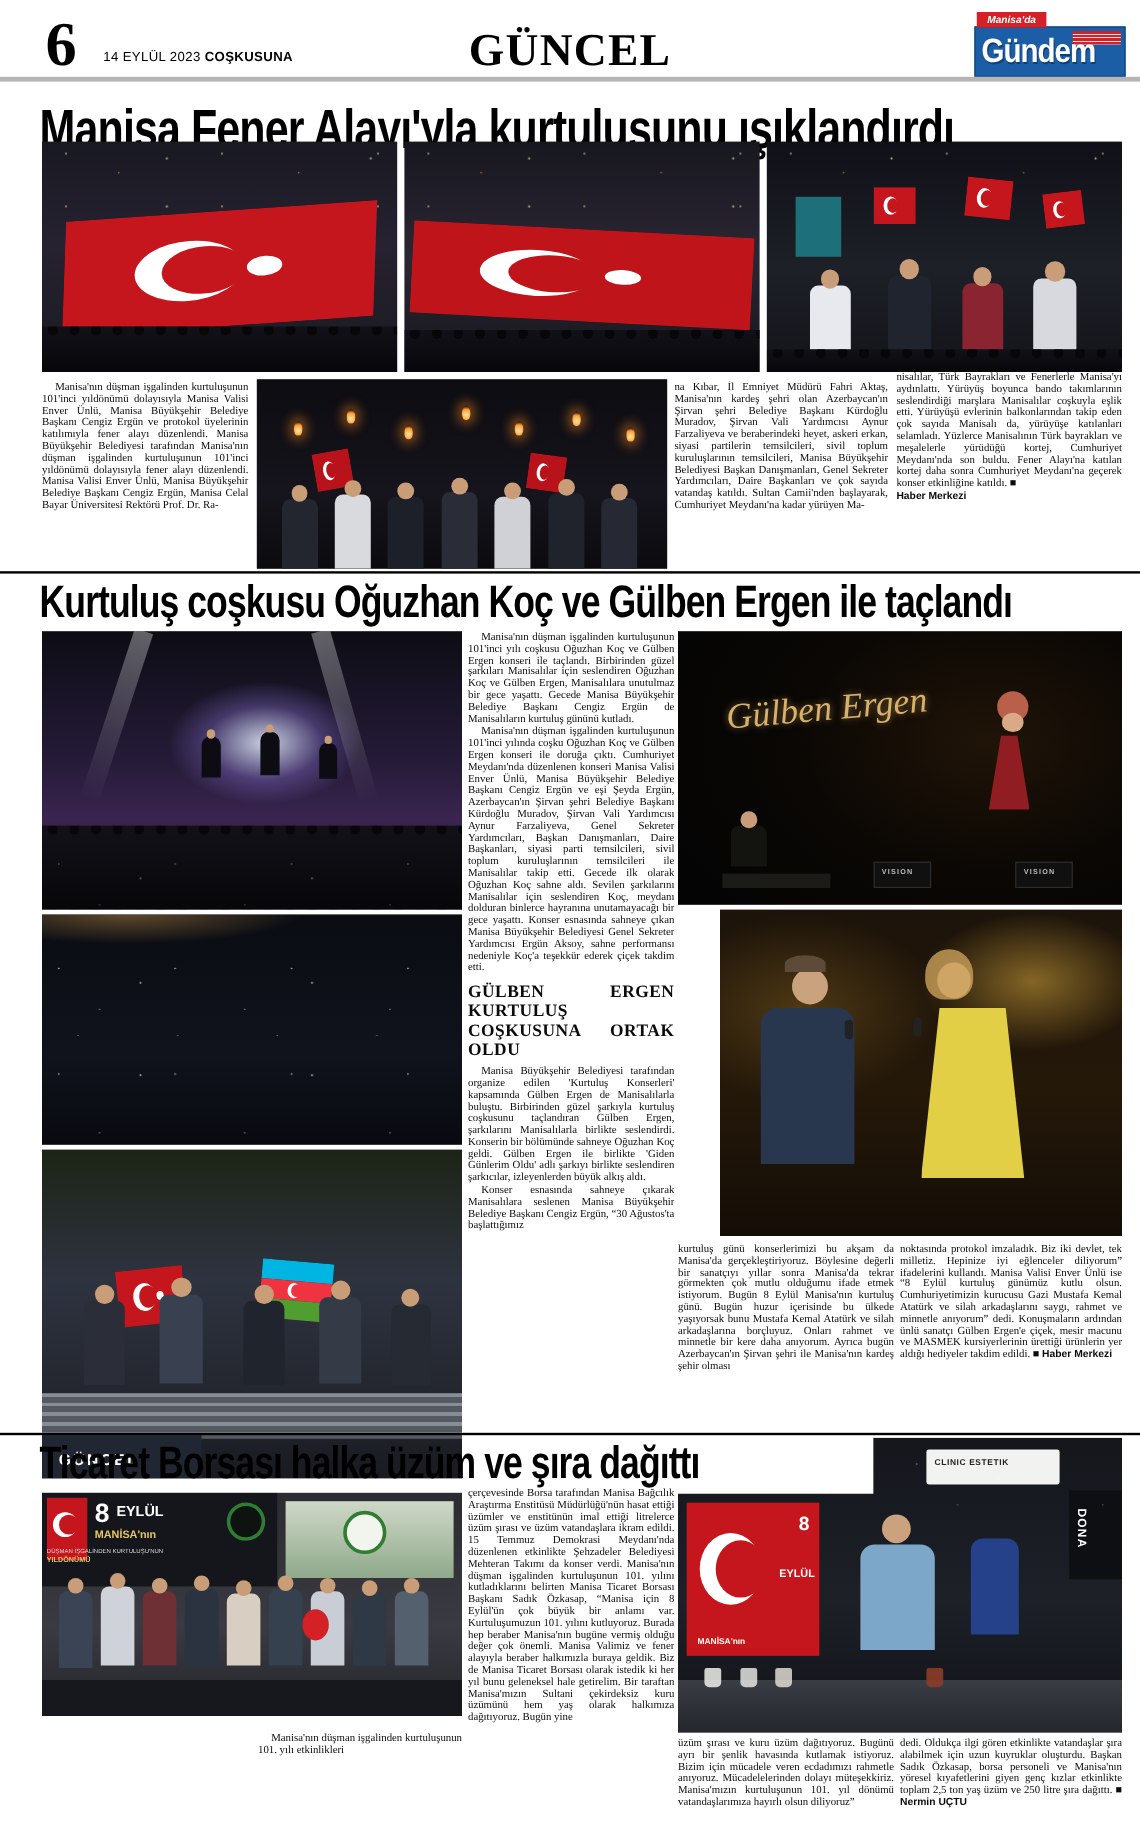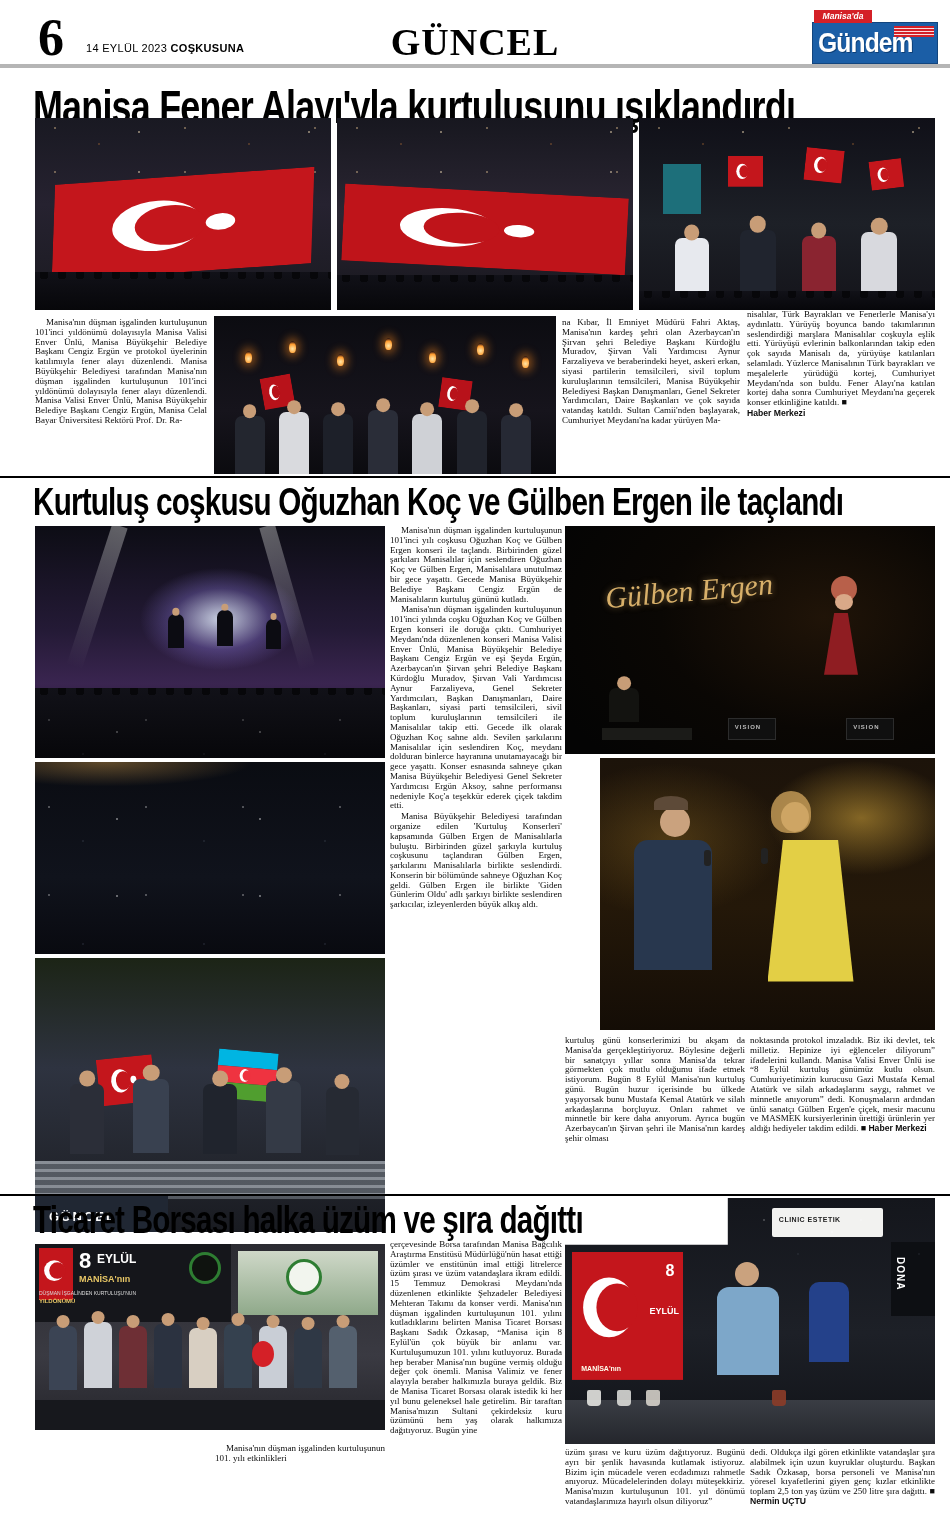--- a/index.html
+++ b/index.html
@@ -218,21 +218,23 @@
     <div class="fig" style="left:66%;top:45%;width:35px;height:72px;background:#343a46;"></div>
     <div class="fig" style="left:83%;top:47%;width:33px;height:68px;background:#262a33;"></div>
     <div class="abs" style="left:0;bottom:12%;width:100%;height:14%;background:repeating-linear-gradient(180deg,#9aa0a8 0 3px,#5d636b 3px 8px);opacity:.85;"></div>
     <div class="abs" style="left:0;bottom:0;width:38%;height:13%;background:#202733;"></div>
     <div class="tinylabel" style="left:14px;bottom:8px;font-size:13px;letter-spacing:2px;">GÜNCEL</div>
   </div>
 
   <div class="abs bt" style="left:390px;top:526px;width:172px;height:706px;">
     <p class="ind">Manisa'nın düşman işgalinden kurtuluşunun 101'inci yılı coşkusu Oğuzhan Koç ve Gülben Ergen konseri ile taçlandı. Birbirinden güzel şarkıları Manisalılar için seslendiren Oğuzhan Koç ve Gülben Ergen, Manisalılara unutulmaz bir gece yaşattı. Gecede Manisa Büyükşehir Belediye Başkanı Cengiz Ergün de Manisalıların kurtuluş gününü kutladı.</p>
     <p class="ind">Manisa'nın düşman işgalinden kurtuluşunun 101'inci yılında coşku Oğuzhan Koç ve Gülben Ergen konseri ile doruğa çıktı. Cumhuriyet Meydanı'nda düzenlenen konseri Manisa Valisi Enver Ünlü, Manisa Büyükşehir Belediye Başkanı Cengiz Ergün ve eşi Şeyda Ergün, Azerbaycan'ın Şirvan şehri Belediye Başkanı Kürdoğlu Muradov, Şirvan Vali Yardımcısı Aynur Farzaliyeva, Genel Sekreter Yardımcıları, Başkan Danışmanları, Daire Başkanları, siyasi parti temsilcileri, sivil toplum kuruluşlarının temsilcileri ile Manisalılar takip etti. Gecede ilk olarak Oğuzhan Koç sahne aldı. Sevilen şarkılarını Manisalılar için seslendiren Koç, meydanı dolduran binlerce hayranına unutamayacağı bir gece yaşattı. Konser esnasında sahneye çıkan Manisa Büyükşehir Belediyesi Genel Sekreter Yardımcısı Ergün Aksoy, sahne performansı nedeniyle Koç'a teşekkür ederek çiçek takdim etti.</p>
+    <h3 class="subhead">GÜLBEN ERGEN KURTULUŞ COŞKUSUNA ORTAK OLDU</h3>
     <p class="ind">Manisa Büyükşehir Belediyesi tarafından organize edilen 'Kurtuluş Konserleri' kapsamında Gülben Ergen de Manisalılarla buluştu. Birbirinden güzel şarkıyla kurtuluş coşkusunu taçlandıran Gülben Ergen, şarkılarını Manisalılarla birlikte seslendirdi. Konserin bir bölümünde sahneye Oğuzhan Koç geldi. Gülben Ergen ile birlikte 'Giden Günlerim Oldu' adlı şarkıyı birlikte seslendiren şarkıcılar, izleyenlerden büyük alkış aldı.</p>
+    <p class="ind">Konser esnasında sahneye çıkarak Manisalılara seslenen Manisa Büyükşehir Belediye Başkanı Cengiz Ergün, “30 Ağustos'ta başlattığımız</p>
   </div>
 
   <div class="photo" style="left:565px;top:526px;width:370px;height:228px;background:radial-gradient(80% 90% at 70% 40%,#201408 0,#0a0704 55%,#040404 100%);">
     <div class="script-name" style="left:40px;top:48px;font-size:30px;transform:rotate(-5deg);">Gülben Ergen</div>
     <div class="abs" style="left:72%;top:22%;width:26px;height:26px;border-radius:50%;background:#b8604a;"></div>
     <div class="abs" style="left:73%;top:30%;width:18px;height:16px;border-radius:50%;background:#d9a988;"></div>
     <div class="abs" style="left:70%;top:38%;width:34px;height:62px;background:#8f1d22;clip-path:polygon(30% 0,70% 0,100% 100%,0 100%);"></div>
     <div class="fig" style="left:12%;bottom:14%;width:30px;height:34px;background:#131310;"></div>
     <div class="abs" style="left:10%;bottom:6%;width:90px;height:12px;background:#1b1b18;"></div>
     <div class="abs" style="left:44%;bottom:6%;width:46px;height:20px;background:#101010;border:1px solid #2c2c2c;">

